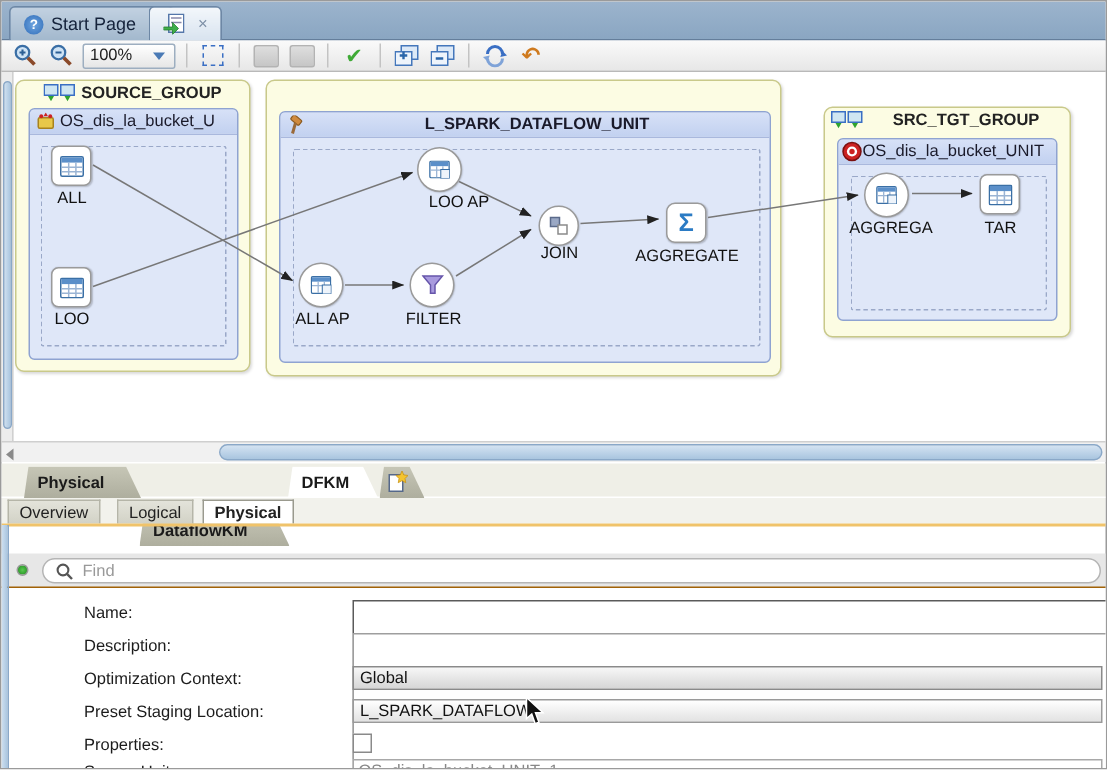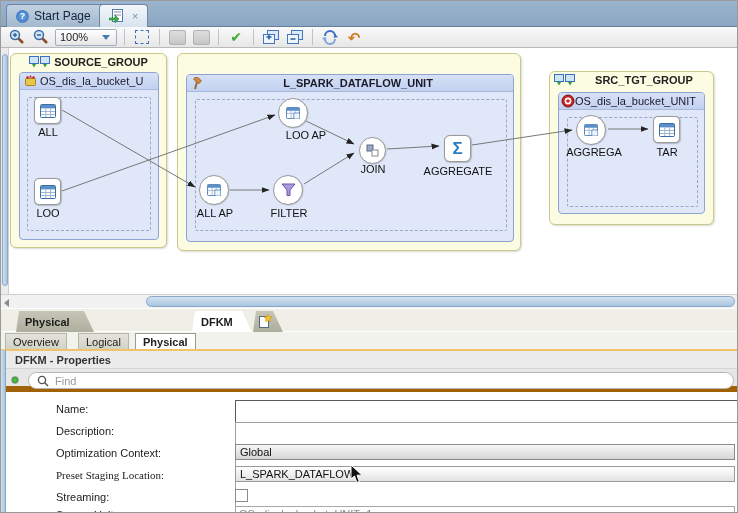--- a/index.html
+++ b/index.html
@@ -69,21 +69,21 @@
     clip-path:polygon(3px 0, calc(100% - 10px) 0, 100% 100%, 0 100%); display:flex; align-items:center; justify-content:flex-start; padding-left:5px; }
 
   .subtabrow { position:absolute; left:0; top:331px; width:738px; height:17px; background:#f2f2ec; }
   .stab { position:absolute; top:1px; height:16px; font-size:11px; color:#222; display:flex; align-items:center; padding:0 7px; border:1px solid #b5b5a8; border-bottom:none; }
   .stab.inactive { background:linear-gradient(#e3e3da,#d2d2c6); }
   .stab.active { background:#fff; font-weight:bold; border-color:#9a9a8e; }
 
   .orange-line { position:absolute; left:0; top:348px; width:738px; height:2px; background:#f0c36a; }
   .prop-header { position:absolute; left:0; top:350px; width:738px; height:18px; background:#ebebeb; border-bottom:1px solid #d5d5d5;
     font-size:11px; font-weight:bold; color:#333; display:flex; align-items:center; padding-left:14px; }
-  .find-row { position:absolute; left:0; top:368px; width:738px; height:23px; background:#e7e7e7; border-bottom:6px solid #a16207; }
+  .find-row { position:absolute; left:0; top:368px; width:738px; height:23px; background:#e7e7e7; border-bottom:1px solid #a16207; }
   .led { position:absolute; left:10px; top:7px; width:8px; height:8px; border-radius:50%; background:radial-gradient(#59c94f,#1f8a1f); border:1px solid #9a9a9a; }
   .find-box { position:absolute; left:27px; top:3px; width:706px; height:17px; background:#fff; border:1px solid #b5b5b5; border-radius:9px;
     display:flex; align-items:center; padding:0 8px; gap:6px; }
   .find-box input { border:none; outline:none; flex:1; font-size:11px; color:#444; background:transparent; font-family:inherit; }
   .find-box input::placeholder { color:#999; }
 
   .form { position:absolute; left:0; top:391px; width:738px; height:122px; background:#fff; }
   .flabel { position:absolute; left:55px; font-size:11px; color:#1c1c1c; }
   .ffield { position:absolute; left:234px; width:500px; height:16px; font-size:11px; color:#111; }
   input.ftext { border:1px solid #5a5a5a; padding:0 3px; font-family:inherit; font-size:11px; width:100%; height:100%; outline:none; }
@@ -386,21 +386,20 @@
       </div>
     <div class="stab inactive" style="left:77px;">
         <span>Logical</span>
       </div>
     <div class="stab active" style="left:134px;">
         <span>Physical</span>
       </div>
   </div>
 
   <div class="orange-line"></div>
-  <div class="prop-header">DFKM - Properties</div>
 
   <div class="find-row">
     <span class="led"></span>
     <div class="find-box">
       <svg width="12" height="12" viewBox="0 0 12 12">
         <circle cx="5" cy="5" r="3.6" fill="none" stroke="#555" stroke-width="1.4"></circle>
         <line x1="7.8" y1="7.8" x2="11" y2="11" stroke="#555" stroke-width="1.6"></line>
       </svg>
       <input type="text" placeholder="Find" style="">
     </div>
@@ -411,26 +410,26 @@
     <input class="ftext ffield" style="top: 8px;" value="DFKM">
 
     <span class="flabel" style="top:33px;">Description:</span>
     <input class="ftext light ffield" style="top: 30px;" value="">
 
     <span class="flabel" style="top:55px;">Optimization Context:</span>
     <div class="fcombo ffield" style="top:52px;">
         <span>Global</span>
       </div>
 
-    <span class="flabel" style="top:77px;font-family:Liberation Serif, serif;">Preset Staging Location:</span>
+    <span class="flabel" style="top:77px;">Preset Staging Location:</span>
     <div class="fcombo light ffield" style="top:74px;">
         <span>L_SPARK_DATAFLOW</span>
       </div>
 
-    <span class="flabel" style="top:99px;">Streaming:</span>
+    <span class="flabel" style="top:99px;">Properties:</span>
     <span class="fcheck" style="top:97px;"></span>
 
     <span class="flabel" style="top:117px;">Source Units:</span>
     <div class="fdisabled ffield" style="top:114px;">
         <span>OS_dis_la_bucket_UNIT_1</span>
       </div>
   </div>
 
   <div class="left-strip"></div>
 

